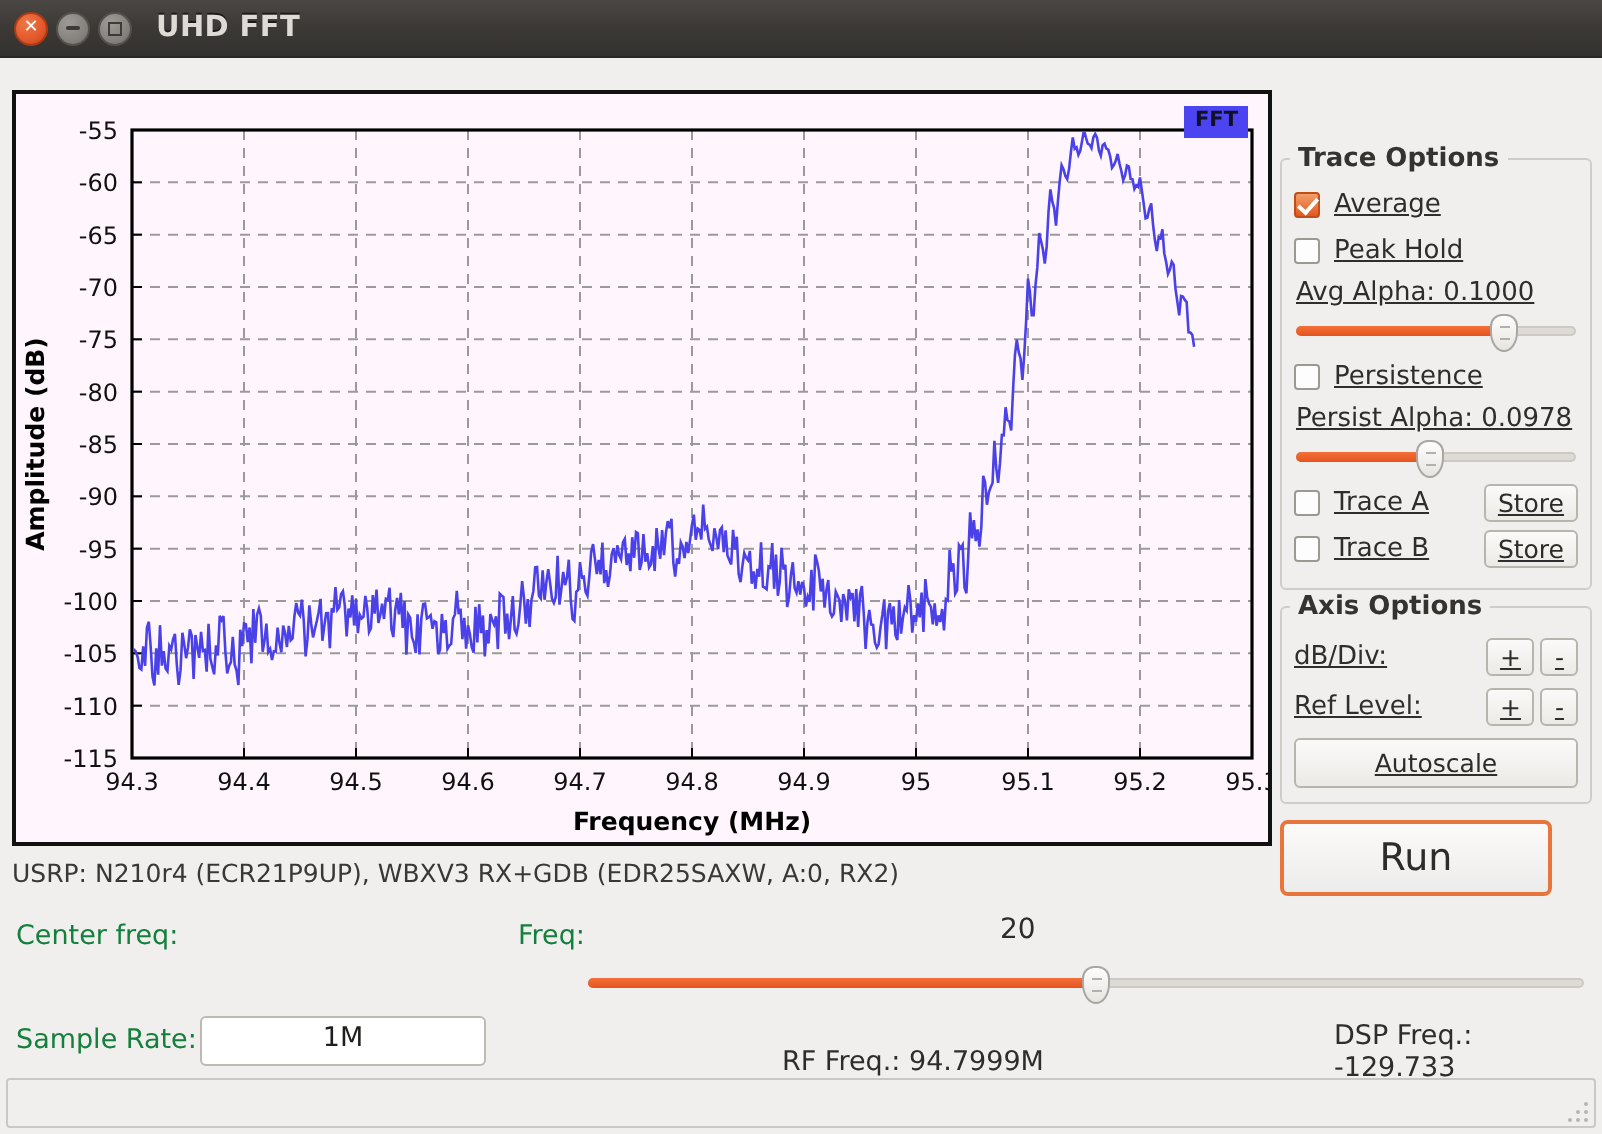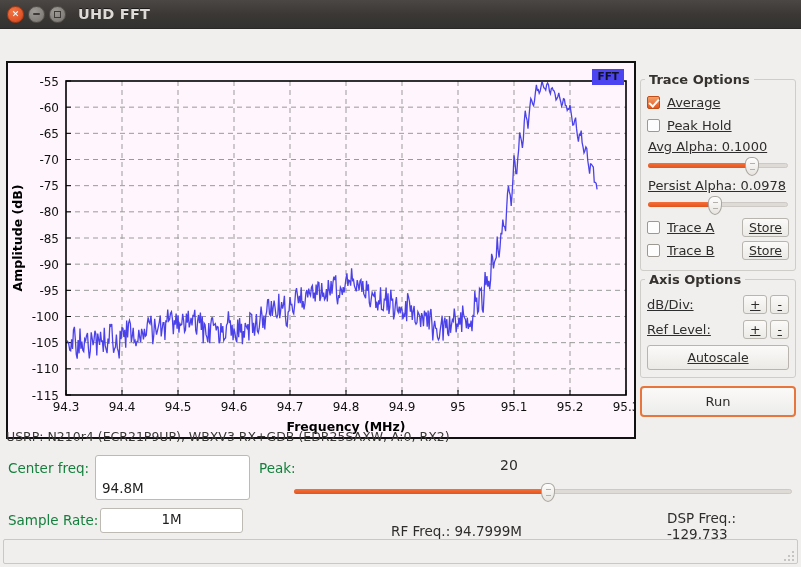--- a/index.html
+++ b/index.html
@@ -61,21 +61,21 @@
   .upper {
     position: absolute;
     left: 0; top: 29px;
     width: 801px; height: 398px;
     background: #f0efed;
   }
 
   
   .plotwrap {
     position: absolute;
-    left: 6px; top: 32px;
+    left: 6px; top: 16px;
     width: 630px; height: 378px;
     background: #fff6fd;
     border: 2px solid #111;
     box-sizing: border-box;
   }
   .plot-svg { display: block; }
   .fftbadge {
     position: absolute;
     right: 10px; top: 6px;
     background: #4b44f0;
@@ -192,25 +192,25 @@
     box-sizing: border-box;
   }
   .btn-sm { padding: 1px 6px; min-width: 18px; text-align: center; }
   .spacer { flex: 1 1 auto; }
   .axrow { display: flex; align-items: center; margin: 6px 0; }
   .axlabel { font-size: 13px; }
   .plusminus { display: flex; gap: 3px; }
   .btn-wide { display: block; width: 100%; margin-top: 4px; padding: 4px 0; text-align: center; }
   .runbtn {
     display: block;
-    width: 156px;
+    width: 136px;
     margin-top: 2px;
     padding: 6px 0;
     text-align: center;
-    font-size: 13px;
+    font-size: 19px;
     background: linear-gradient(to bottom, #fbfaf9, #ececea);
     border: 2px solid #e8763c;
     border-radius: 4px;
     color: #2e2c2a;
     box-sizing: border-box;
   }
 
   
   .devline {
     position: absolute;
@@ -411,20 +411,24 @@
           <span class="cblabel">Peak Hold</span>
         </div>
 
         <div class="valline">Avg Alpha: 0.1000</div>
         <div class="slider">
           <div class="strack"></div>
           <div class="sfill" id="avg-fill" style="width: 105.08px;"></div>
           <div class="sknob" id="avg-knob" style="left: 105.08px;"></div>
         </div>
 
+        <div class="row">
+          <span class="cb"></span>
+          <span class="cblabel">Persistence</span>
+        </div>
 
         <div class="valline dim">Persist Alpha: 0.0978</div>
         <div class="slider">
           <div class="strack"></div>
           <div class="sfill" id="persist-fill" style="width: 68.16px;"></div>
           <div class="sknob" id="persist-knob" style="left: 68.16px;"></div>
         </div>
 
         <div class="row">
           <span class="cb"></span>
@@ -467,26 +471,25 @@
 
       <div class="runbtn">Run</div>
     </div>
   </div>
 
   <div class="devline">USRP: N210r4 (ECR21P9UP), WBXV3 RX+GDB (EDR25SAXW, A:0, RX2)</div>
 
   <div class="bottom"></div>
 
   <span class="lbl" id="centerfreq-label">Center freq:</span>
-  <div class="tfield" id="centerfreq-input">94.8M</div>
 
   <span class="lbl" id="samplerate-label">Sample Rate:</span>
   <div class="tfield" id="samplerate-input">1M</div>
 
-  <span class="lbl" id="gain-label">Peak:</span>
+  <span class="lbl" id="gain-label">Freq:</span>
   <span id="gain-value">20</span>
   <div class="slider" id="gain-slider">
     <div class="strack"></div>
     <div class="sfill" id="gain-fill" style="width: 255px;"></div>
     <div class="sknob" id="gain-knob" style="left: 255px;"></div>
   </div>
 
   <span id="rf-freq">RF Freq.: 94.7999M</span>
   <span id="dsp-freq">DSP Freq.: -129.733</span>
 

